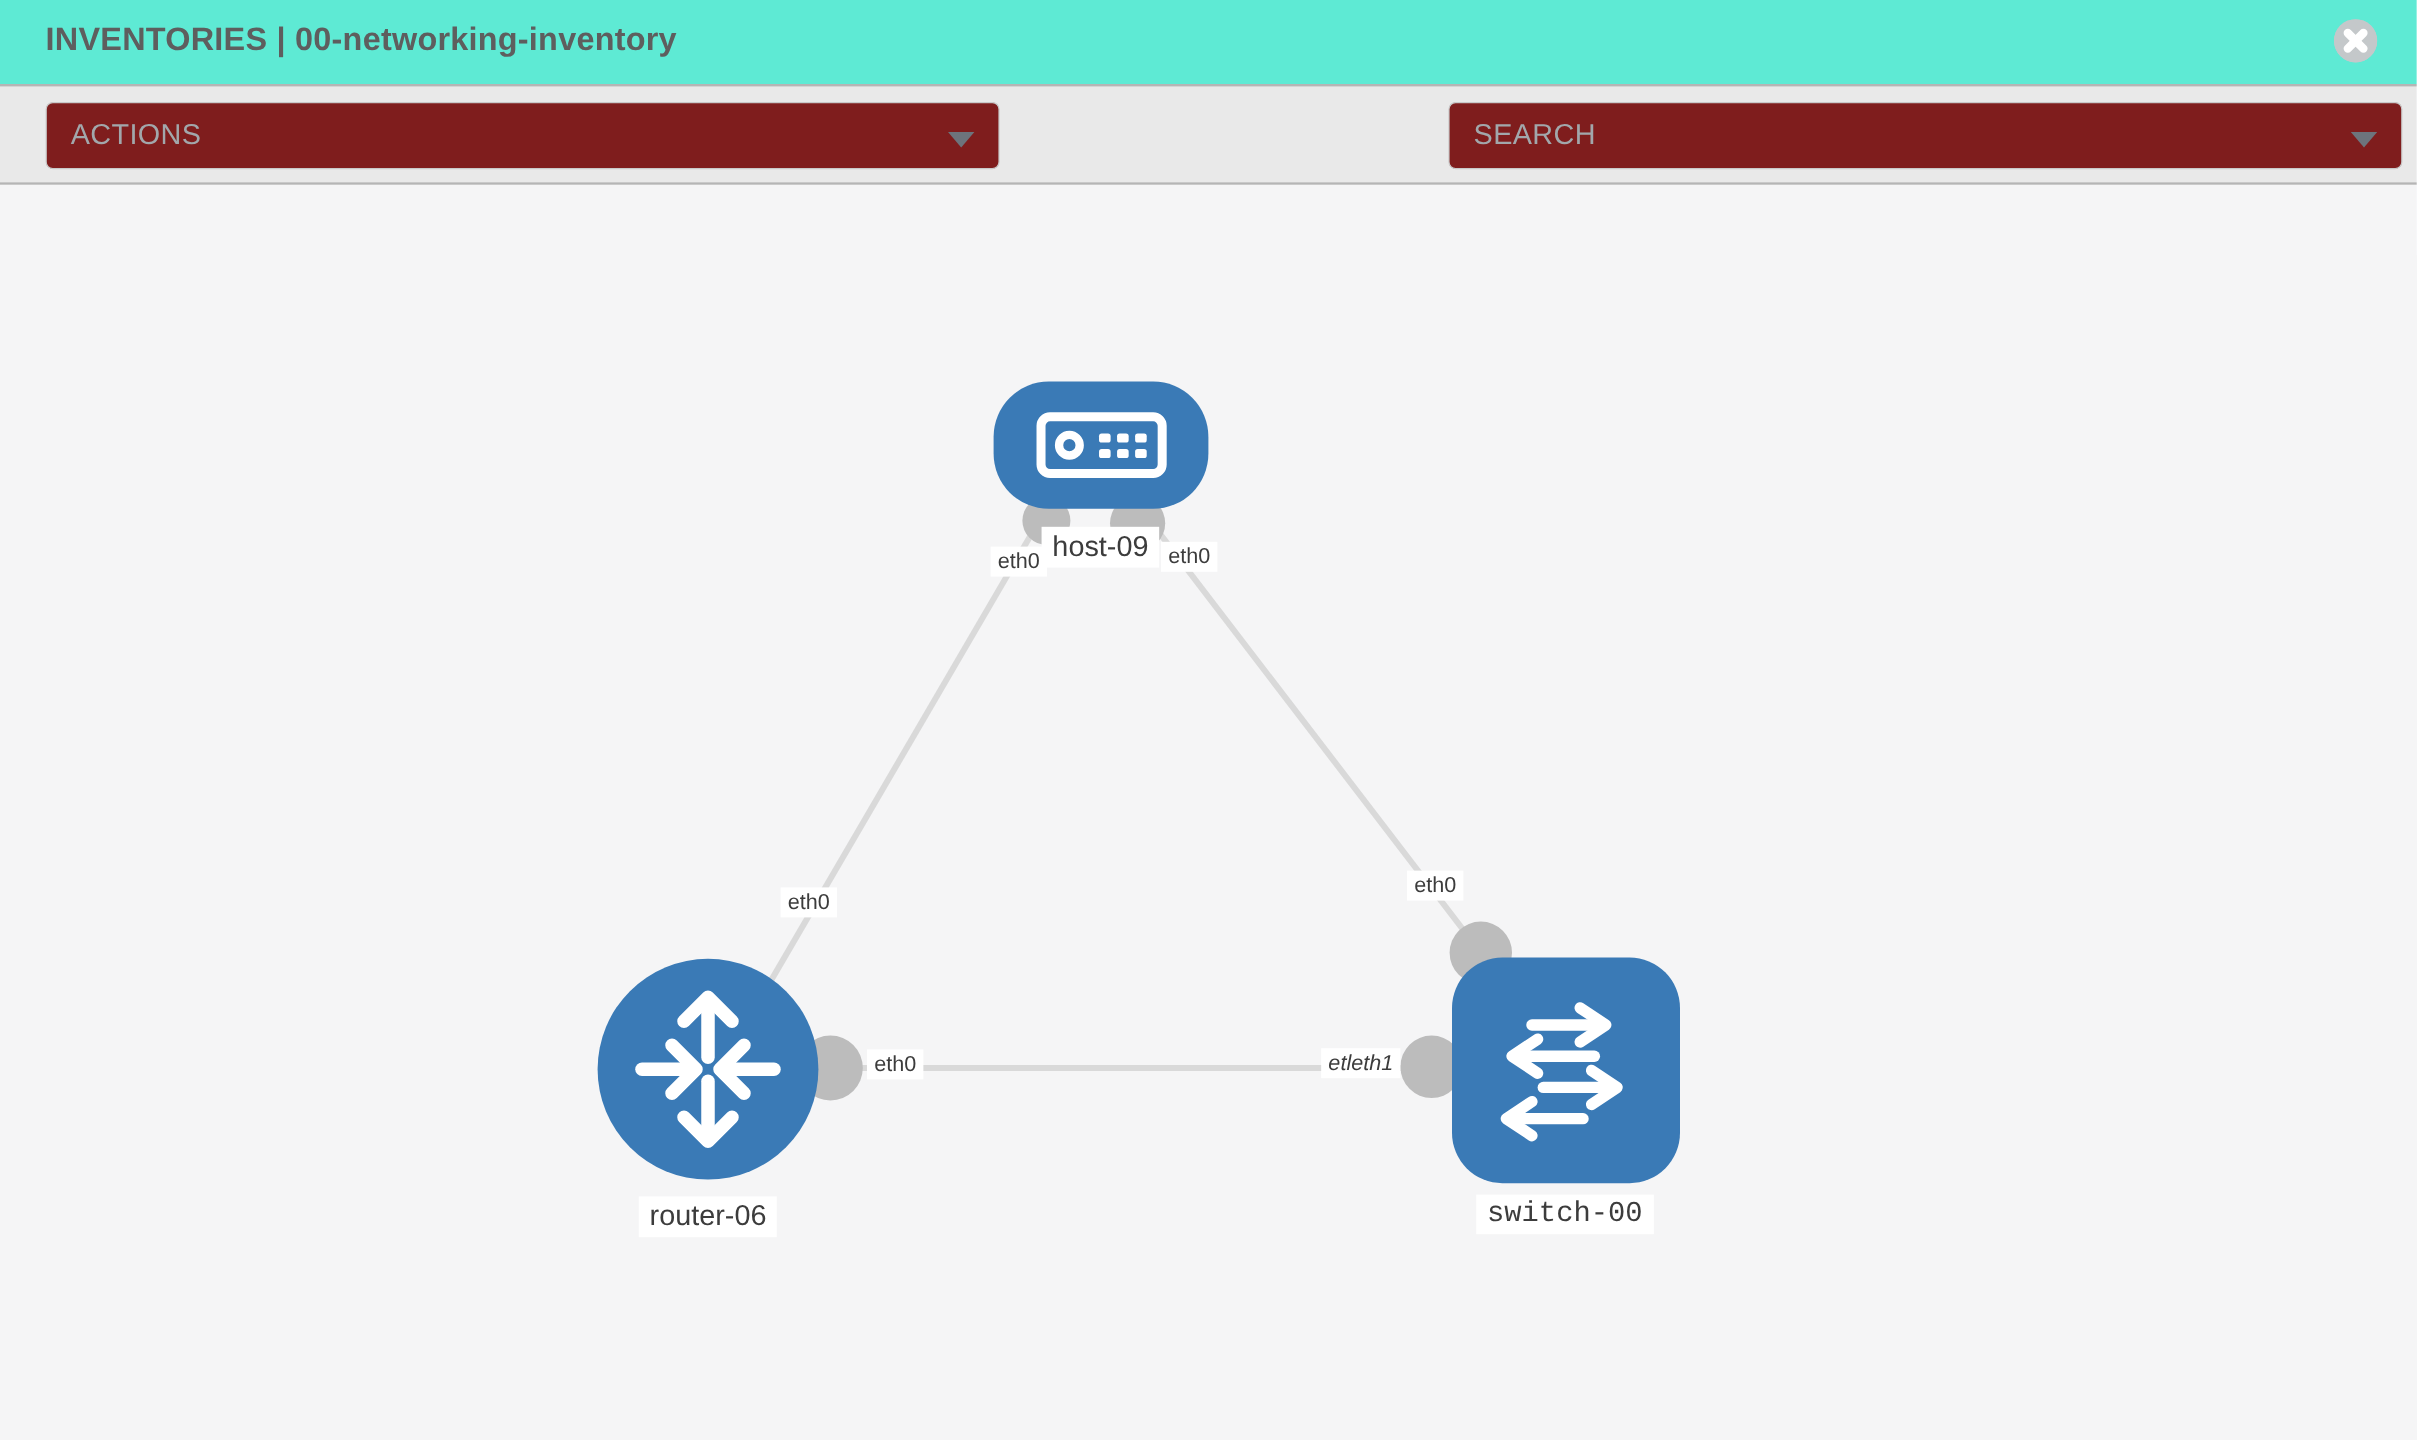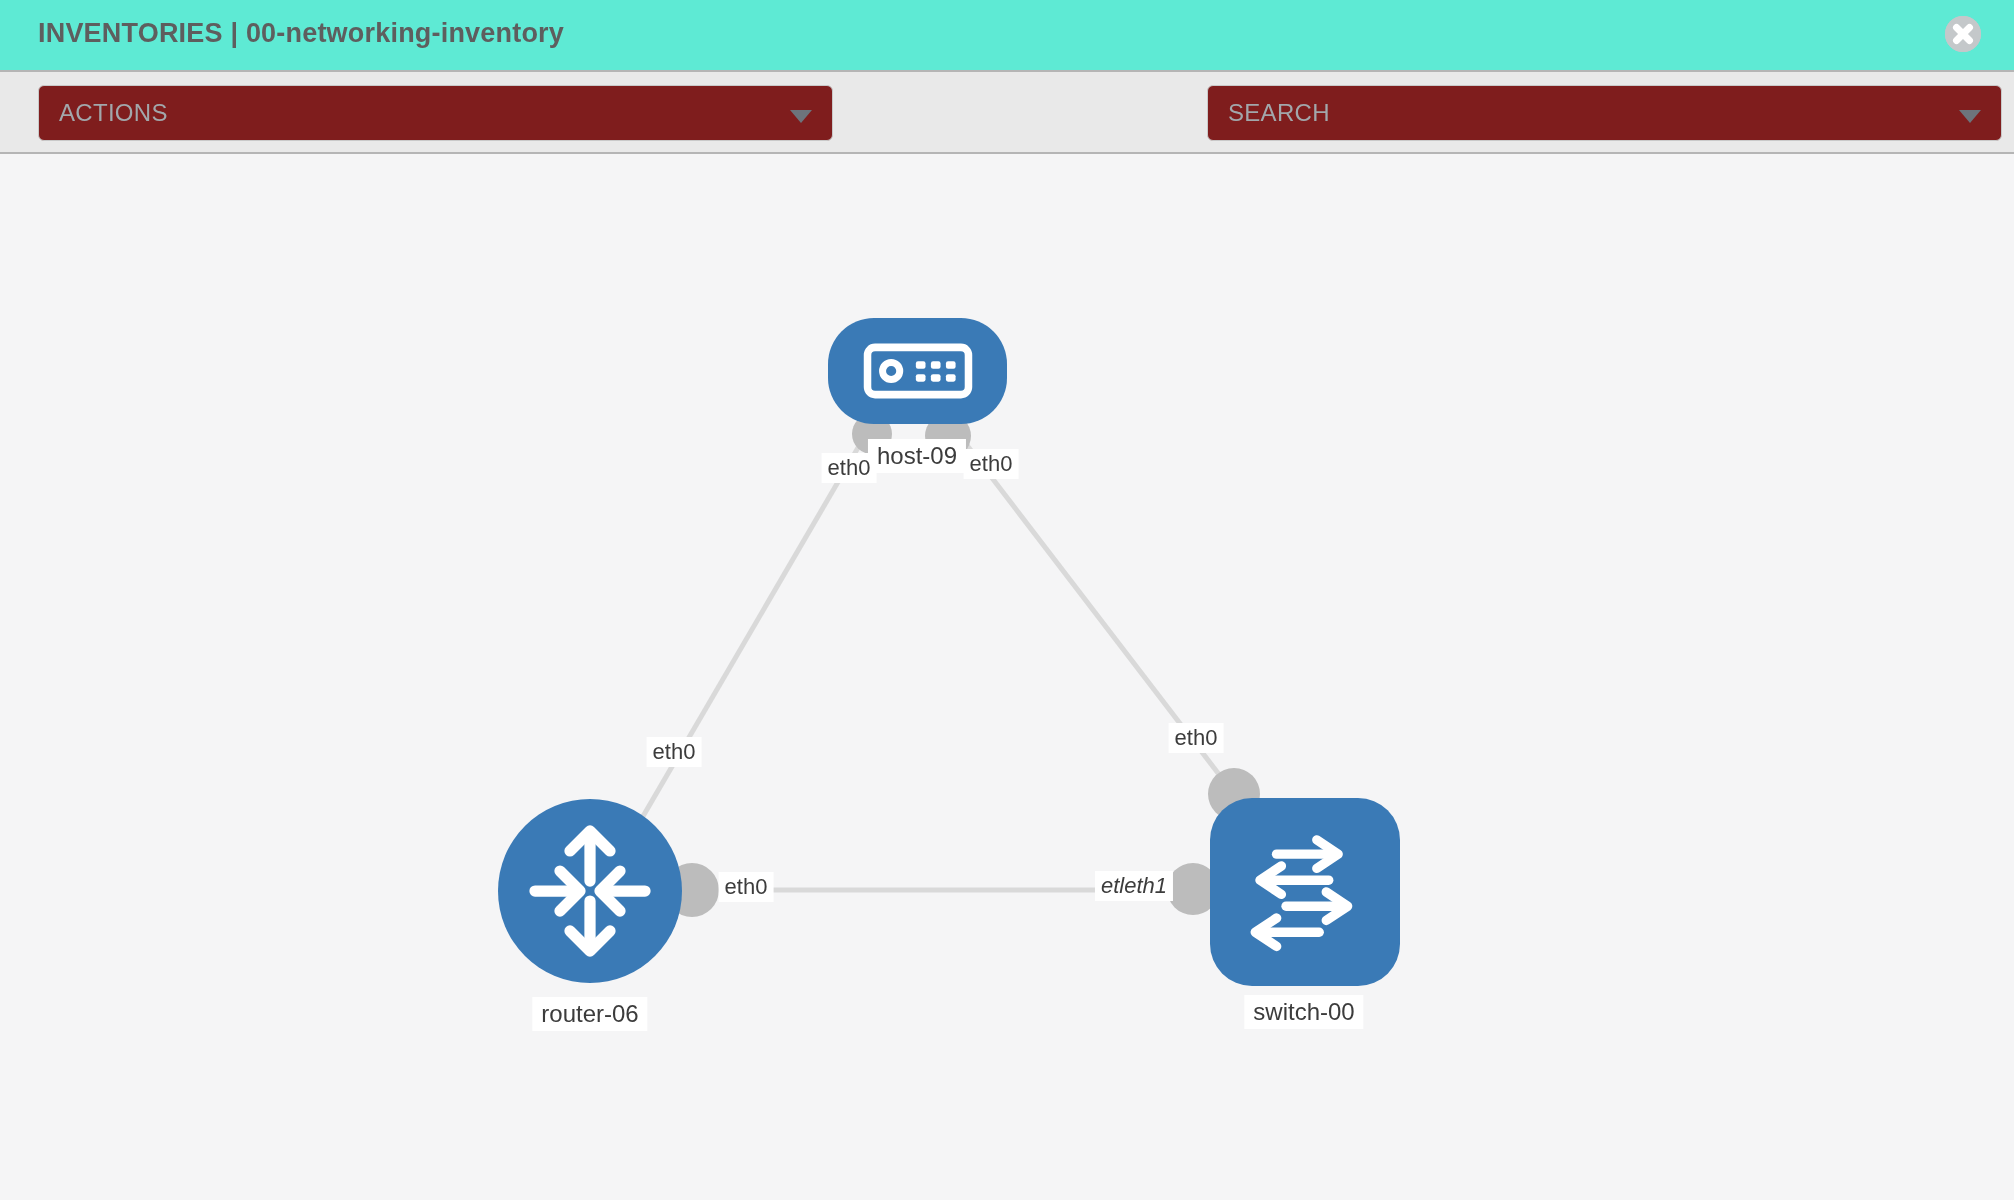--- a/index.html
+++ b/index.html
@@ -26,21 +26,21 @@
 
   
   .canvas { position:absolute; left:0; top:154px; width:2014px; height:1046px; background:#f5f5f6; }
   .links-svg { position:absolute; left:0; top:0; }
   .node { position:absolute; background:#3a7ab6; display:flex; align-items:center; justify-content:center; cursor:pointer; }
   .node-host   { left:828px; top:164px; width:179px; height:106px; border-radius:46px; }
   .node-router { left:498px; top:645px; width:184px; height:184px; border-radius:50%; }
   .node-switch { left:1210px; top:644px; width:190px; height:188px; border-radius:42px; }
   .chip { position:absolute; transform:translate(-50%,-50%); background:#fff; white-space:nowrap; color:#3c3c3c; }
   .node-chip { font-size:24px; padding:3px 9px; }
-  .if-chip { font-size:22px; padding:2px 6px; }
+  .if-chip { font-size:18px; padding:2px 6px; }
 </style>
 </head>
 <body>
 
 <div class="header">
   <div class="page-title">INVENTORIES | 00-networking-inventory</div>
   <div class="close-btn">
     <svg width="36" height="36" viewBox="0 0 36 36">
       <circle cx="18" cy="18" r="18" fill="#c4c8ca"></circle>
       <line x1="11.5" y1="11.5" x2="24.5" y2="24.5" stroke="#fff" stroke-width="7" stroke-linecap="round"></line>
@@ -124,21 +124,21 @@
         <path d="M40 38 L22 50 L40 62"></path>
       <path d="M44 72 H90"></path>
         <path d="M78 60 L96 72 L78 84"></path>
       <path d="M72 94 H24"></path>
         <path d="M36 82 L18 94 L36 106"></path>
     </svg>
   </div>
 
   <div class="chip node-chip" style="left:917px; top:302px;">host-09</div>
   <div class="chip node-chip" style="left:590px; top:860px;">router-06</div>
-  <div class="chip node-chip" style="left:1304px; top:858px;">switch-00</div>
+  <div class="chip node-chip" style="left:1304px; top:858px;font-family:Liberation Mono, monospace;">switch-00</div>
 
   <div class="chip if-chip" style="left:849px;  top:314px;">eth0</div>
   <div class="chip if-chip" style="left:674px;  top:598px;">eth0</div>
   <div class="chip if-chip" style="left:991px;  top:310px;">eth0</div>
   <div class="chip if-chip" style="left:1196px; top:584px;">eth0</div>
   <div class="chip if-chip" style="left:746px;  top:733px;">eth0</div>
   <div class="chip if-chip" style="left:1134px; top:732px;font-style:italic;">etleth1</div>
 
 </div>
 

